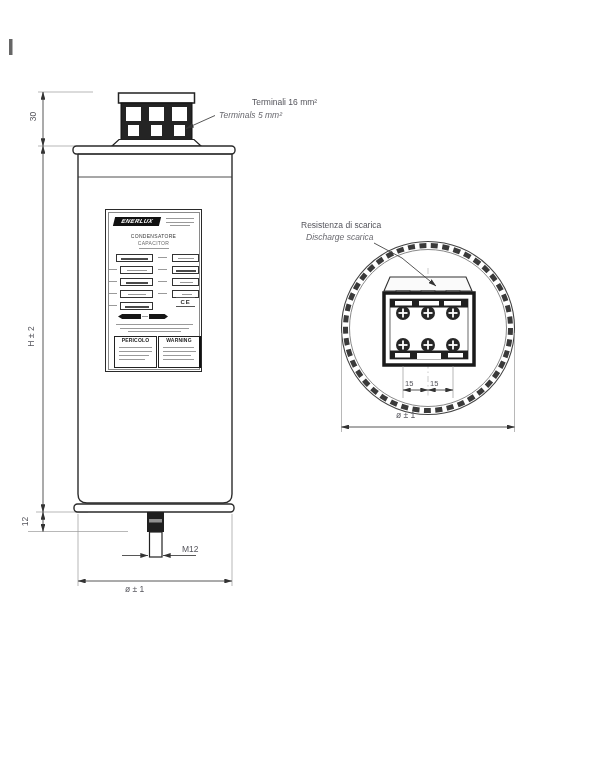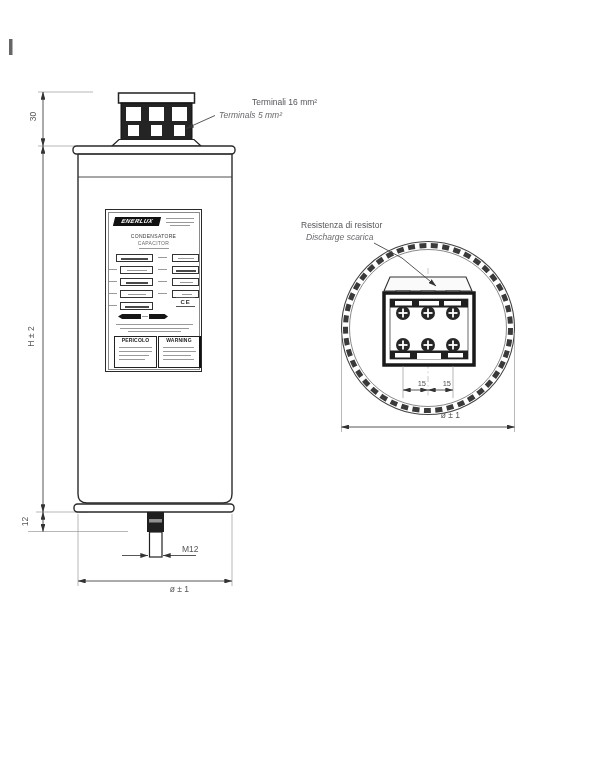--- a/index.html
+++ b/index.html
@@ -3,21 +3,21 @@
 <meta charset="utf-8">
 <style>
   html,body{margin:0;padding:0;background:#fff;}
   .canvas{position:relative;width:600px;height:780px;background:#ffffff;overflow:hidden;
           font-family:"Liberation Sans",sans-serif;}
   svg{position:absolute;left:0;top:0;}
   .t{position:absolute;color:#55555c;font-size:8.5px;line-height:11px;white-space:nowrap;}
   .t.small{font-size:7.5px;}
   .t.ital{font-style:italic;color:#6a6a70;}
   .rot{transform:rotate(-90deg);transform-origin:center center;text-align:center;}
-  .ctr{text-align:right;}
+  .ctr{text-align:left;}
   
   .plate{position:absolute;left:105px;top:209px;width:97px;height:163px;background:#fff;
          border:1.2px solid #2a2a2a;box-sizing:border-box;}
   .plate .inner{position:absolute;left:1.5px;top:1.5px;right:1.5px;bottom:1.5px;border:0.5px solid #8a8a8a;}
   .logo{position:absolute;left:8px;top:7px;width:46px;height:9px;background:#111;transform:skewX(-14deg);
         color:#fff;font-weight:bold;font-style:italic;font-size:6px;text-align:center;line-height:9px;letter-spacing:.4px;}
   .bar{position:absolute;background:#9a9a9a;height:1.2px;}
   .bar.dark{background:#4a4a4a;height:2px;}
   .pl-title{position:absolute;width:100%;text-align:center;color:#3a3a3a;font-size:5px;letter-spacing:.3px;line-height:6px;}
   .fbox{position:absolute;border:0.8px solid #333;background:#fff;height:8px;box-sizing:border-box;}
@@ -164,21 +164,21 @@
 
 <div class="t rot" style="left:21px;top:111px;width:24px;">30</div>
 <div class="t rot" style="left:13px;top:331px;width:36px;">H ± 2</div>
 <div class="t rot" style="left:13px;top:516px;width:24px;">12</div>
 <div class="t" style="left:182px;top:544px;">M12</div>
 <div class="t ctr" style="left:125px;top:584px;width:64px;">ø ± 1</div>
 
 <div class="t" style="left:216px;top:97px;margin-left:36px;">Terminali 16 mm²</div>
 <div class="t ital" style="left:219px;top:110px;">Terminals 5 mm²</div>
 
-<div class="t" style="left:301px;top:220px;">Resistenza di resistor</div>
+<div class="t" style="left:301px;top:220px;">Resistenza di scarica</div>
 <div class="t ital" style="left:306px;top:232px;">Discharge scarica</div>
 
 <div class="t small ctr" style="left:405px;top:378px;width:21px;">15</div>
 <div class="t small ctr" style="left:430px;top:378px;width:21px;">15</div>
 <div class="t ctr" style="left:396px;top:410px;width:64px;">ø ± 1</div>
 
 <div class="plate">
   <div class="inner"></div>
   <div class="logo">ENERLUX</div>
   <div class="bar" style="left:60px;top:8px;width:28px;"></div>

